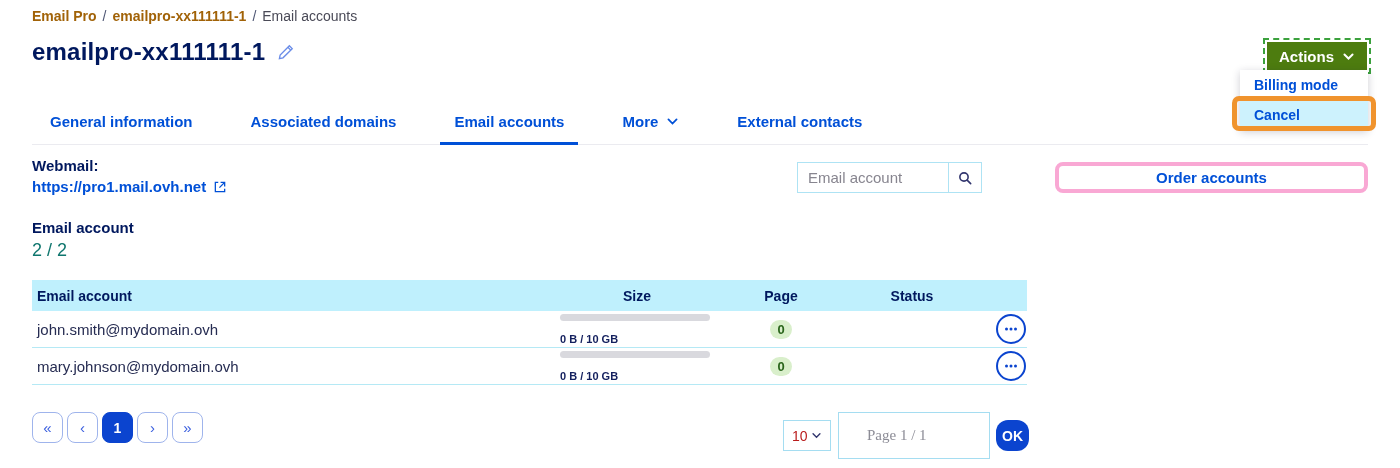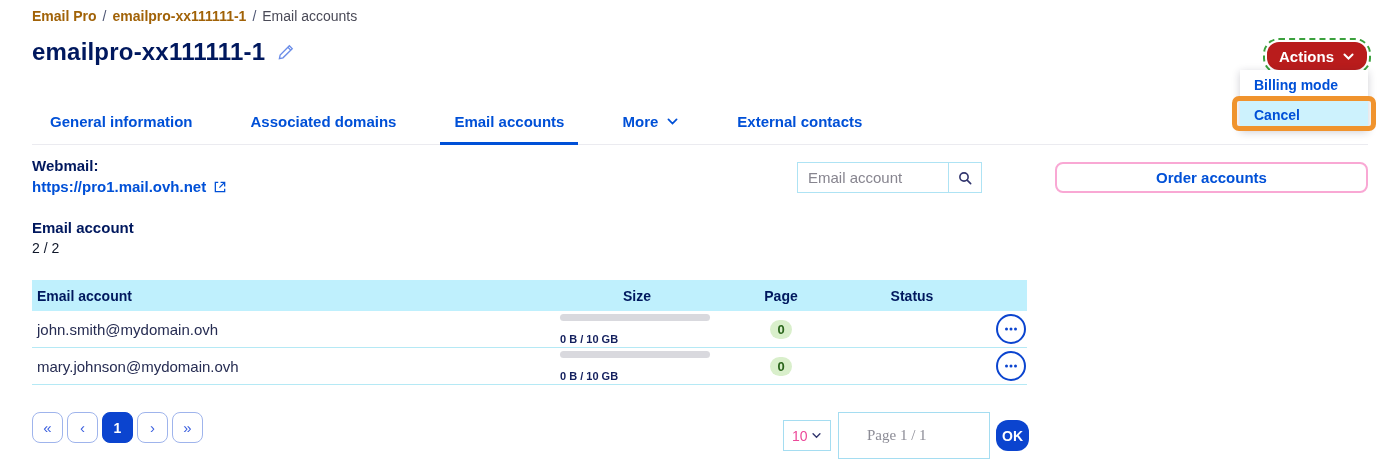--- a/index.html
+++ b/index.html
@@ -12,21 +12,21 @@
   .crumb-link { color:#a16207; font-weight:bold; text-decoration:none; cursor:pointer; }
   .crumb-current { color:#4a4a57; }
 
   
   .title-row { position:absolute; left:32px; top:38px; display:flex; align-items:center; gap:12px; }
   .page-title { font-size:24px; font-weight:bold; color:#00185e; letter-spacing:.2px; }
   .pencil { width:18px; height:18px; cursor:pointer; }
 
   
   .actions-btn { position:absolute; top:42px; right:33px; height:28px; padding:0 12px;
-    background:#b91c1c; color:#fff; font-weight:bold; font-size:15px; border:none; border-radius:12px;
+    background:#4d7c0f; color:#fff; font-weight:bold; font-size:15px; border:none; border-radius:0;
     display:flex; align-items:center; gap:8px; cursor:pointer;
     outline:2px dashed #3ba13d; outline-offset:2px; font-family:inherit; }
   .menu { position:absolute; top:70px; right:32px; width:128px; background:#fff; z-index:10;
     box-shadow:0 2px 8px rgba(30,30,60,.22); }
   .menu-item { height:30px; line-height:30px; padding-left:14px; font-size:14px; font-weight:bold;
     color:#0050d7; cursor:pointer; }
   .menu-item.highlighted { background:#cdf2fd; }
   .annotation-box { position:absolute; left:1232px; top:96px; width:144px; height:35px;
     border:5px solid #f0932d; border-radius:7px; z-index:11; pointer-events:none; }
 
@@ -35,31 +35,31 @@
     border-bottom:1px solid #ebebf0; padding-left:4px; }
   .tab { padding:0 14px 12px; font-size:15px; font-weight:bold; color:#0050d7; cursor:pointer;
     border-bottom:3px solid transparent; margin-bottom:-1px; display:flex; align-items:center; gap:8px; white-space:nowrap; }
   .tab.active { border-bottom-color:#0050d7; }
   .chev { width:13px; height:13px; }
 
   
   .summary { position:absolute; left:32px; top:157px; font-size:15px; color:#00185e; }
   .summary .lbl { font-weight:bold; margin-bottom:4px; }
   .webmail-link { color:#0050d7; font-weight:bold; text-decoration:none; display:flex; align-items:center; gap:7px; cursor:pointer; margin-bottom:24px; }
-  .acct-count { color:#0f172a; margin-top:4px; font-size:14px; }
+  .acct-count { color:#0f766e; margin-top:4px; font-size:18px; }
 
   
   .search-wrap { position:absolute; left:797px; top:162px; display:flex; height:31px; }
   .search-input { width:151px; height:31px; border:1px solid #aee3f4; border-right:none; padding:0 10px;
     font-size:15px; color:#333; font-family:inherit; outline:none; }
   .search-input::placeholder { color:#87858f; }
   .search-btn { width:34px; height:31px; background:#fff; border:1px solid #aee3f4; cursor:pointer;
     display:flex; align-items:center; justify-content:center; }
   .order-btn { position:absolute; left:1055px; top:162px; width:313px; height:31px; background:#fff;
-    border:2px solid #f9a8d4; border-radius:8px; color:#0050d7; font-weight:bold; font-size:15px;
+    border:4px solid #f9a8d4; border-radius:8px; color:#0050d7; font-weight:bold; font-size:15px;
     cursor:pointer; font-family:inherit; }
 
   
   .table { position:absolute; left:32px; top:280px; width:995px; font-size:15px; }
   .trow { display:grid; grid-template-columns:510px 190px 98px 164px 33px; align-items:center; }
   .thead { background:#bff0fd; height:31px; font-size:14px; font-weight:bold; color:#00185e; }
   .th-email { padding-left:5px; }
   .th-c { text-align:center; }
   .tr { height:37px; border-bottom:1px solid #b5e9f5; }
   .cell-email { padding-left:5px; color:#262c52; }
@@ -74,21 +74,21 @@
   .dots-btn { width:30px; height:30px; border-radius:50%; border:2px solid #0b44cf; background:#fff;
     cursor:pointer; display:flex; align-items:center; justify-content:center; padding:0; }
 
   
   .pager { position:absolute; left:32px; top:412px; display:flex; gap:4px; }
   .pg-btn { width:31px; height:31px; border:1px solid #9fb4ec; border-radius:8px; background:#fff;
     color:#3c60df; font-size:15px; cursor:pointer; display:flex; align-items:center; justify-content:center; font-family:inherit; }
   .pg-btn.active { background:#0b44cf; border-color:#0b44cf; color:#fff; font-weight:bold; font-size:14px; }
   .pager-right { position:absolute; left:783px; top:412px; display:flex; align-items:center; }
   .size-select { width:48px; height:31px; border:1px solid #a5ddf1; background:#fff; display:flex;
-    align-items:center; justify-content:space-between; padding:0 8px; font-size:14px; color:#ec4899; cursor:pointer; }
+    align-items:center; justify-content:space-between; padding:0 8px; font-size:14px; color:#b91c1c; cursor:pointer; }
   .page-input { width:152px; height:47px; border:1px solid #a5ddf1; margin-left:7px; padding:0 28px;
     font-size:15px; color:#555; font-family:Liberation Serif, serif; outline:none; }
   .page-input::placeholder { color:#8c8c96; }
   .ok-btn { width:33px; height:31px; margin-left:6px; background:#0b44cf; border:none; border-radius:12px;
     color:#fff; font-weight:bold; font-size:14px; cursor:pointer; font-family:inherit; }
 </style>
 </head>
 <body>
 
 <div class="page">

